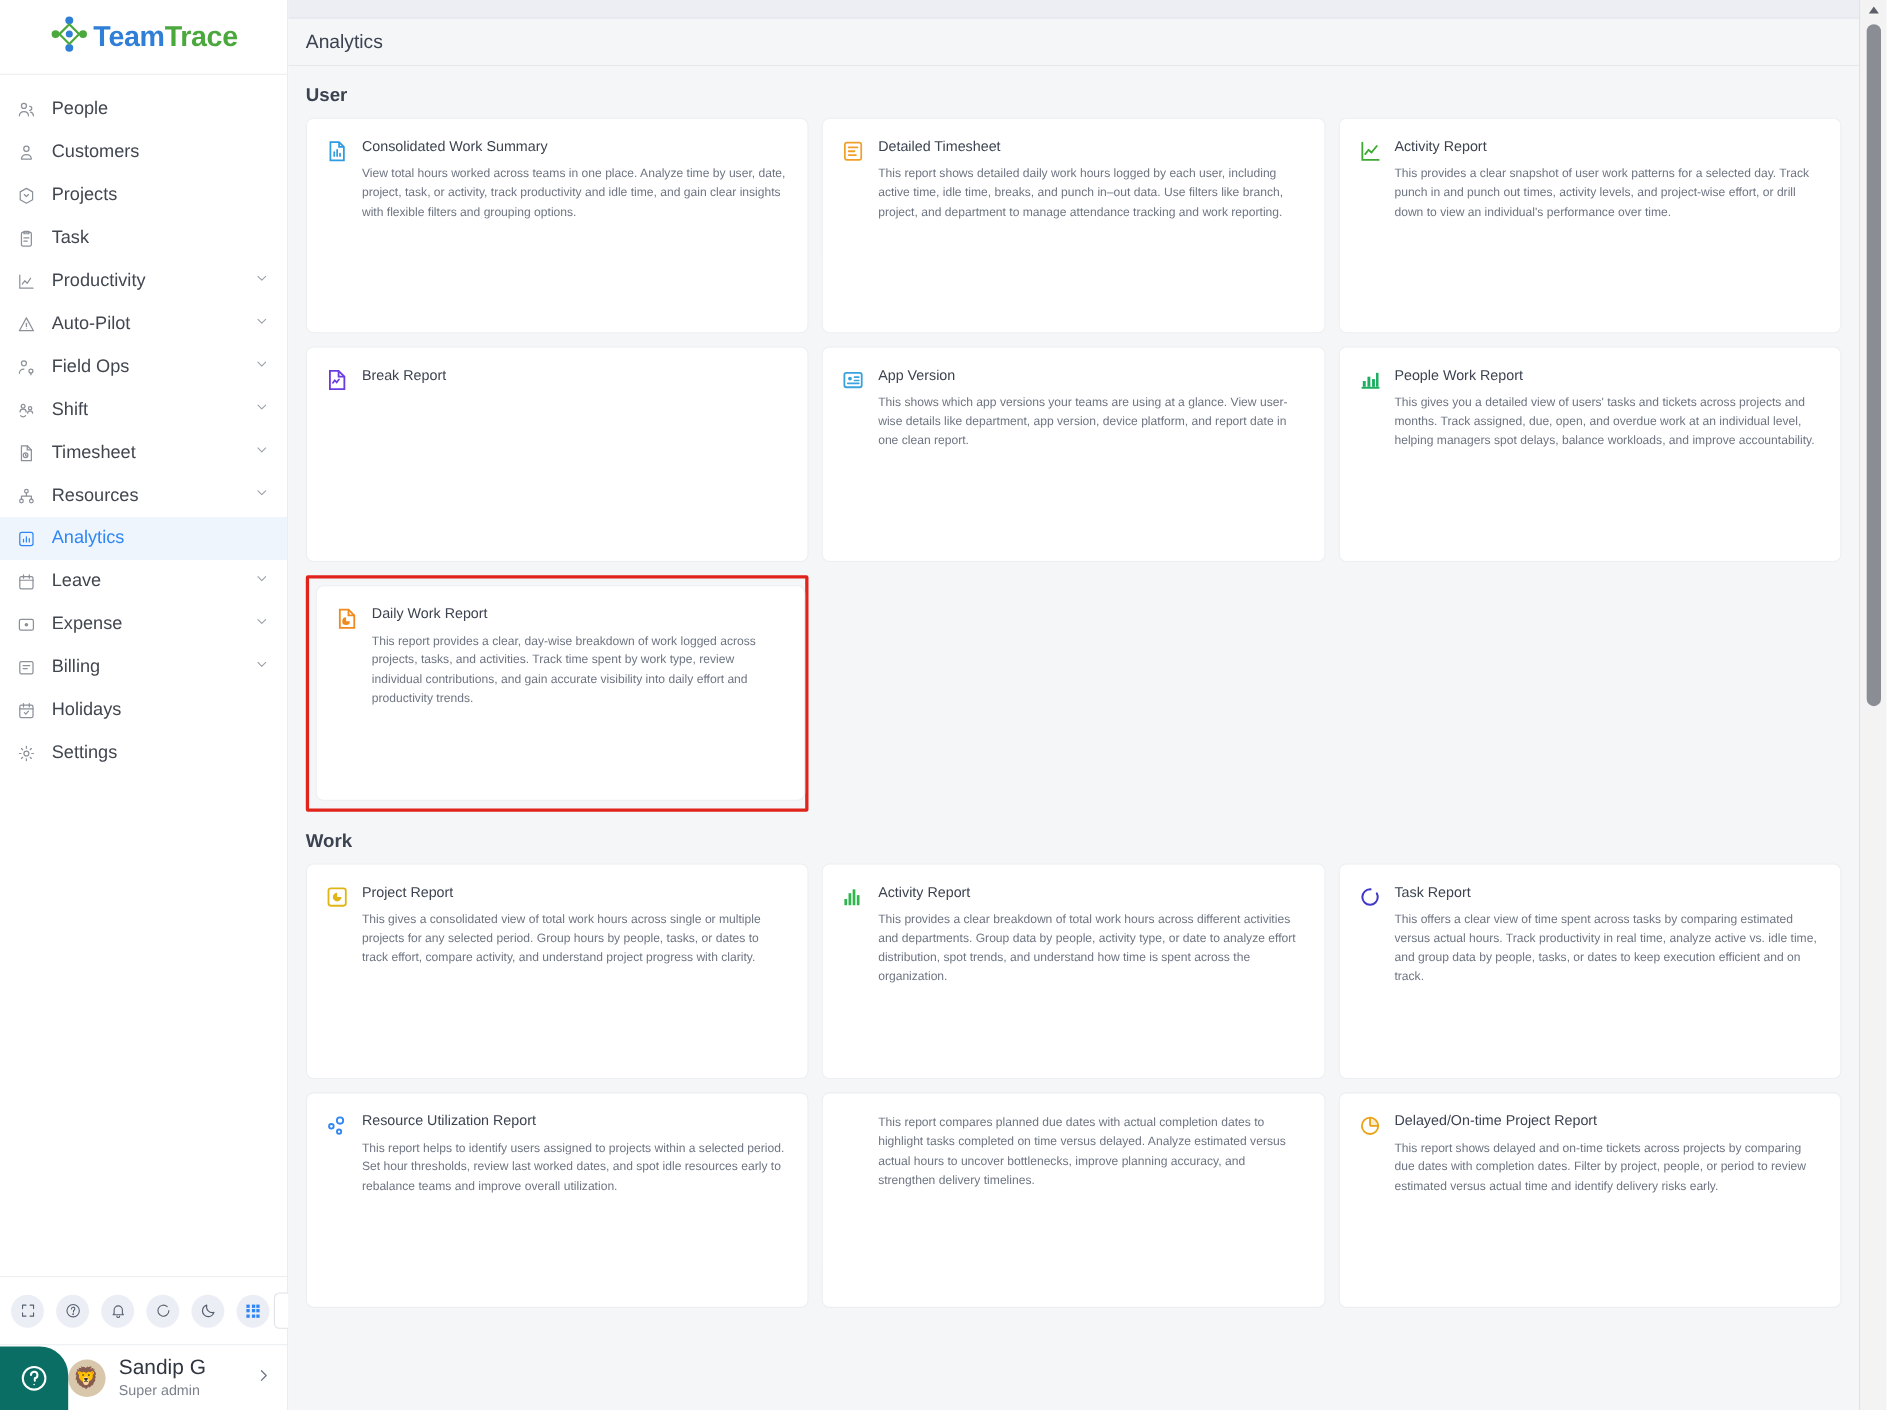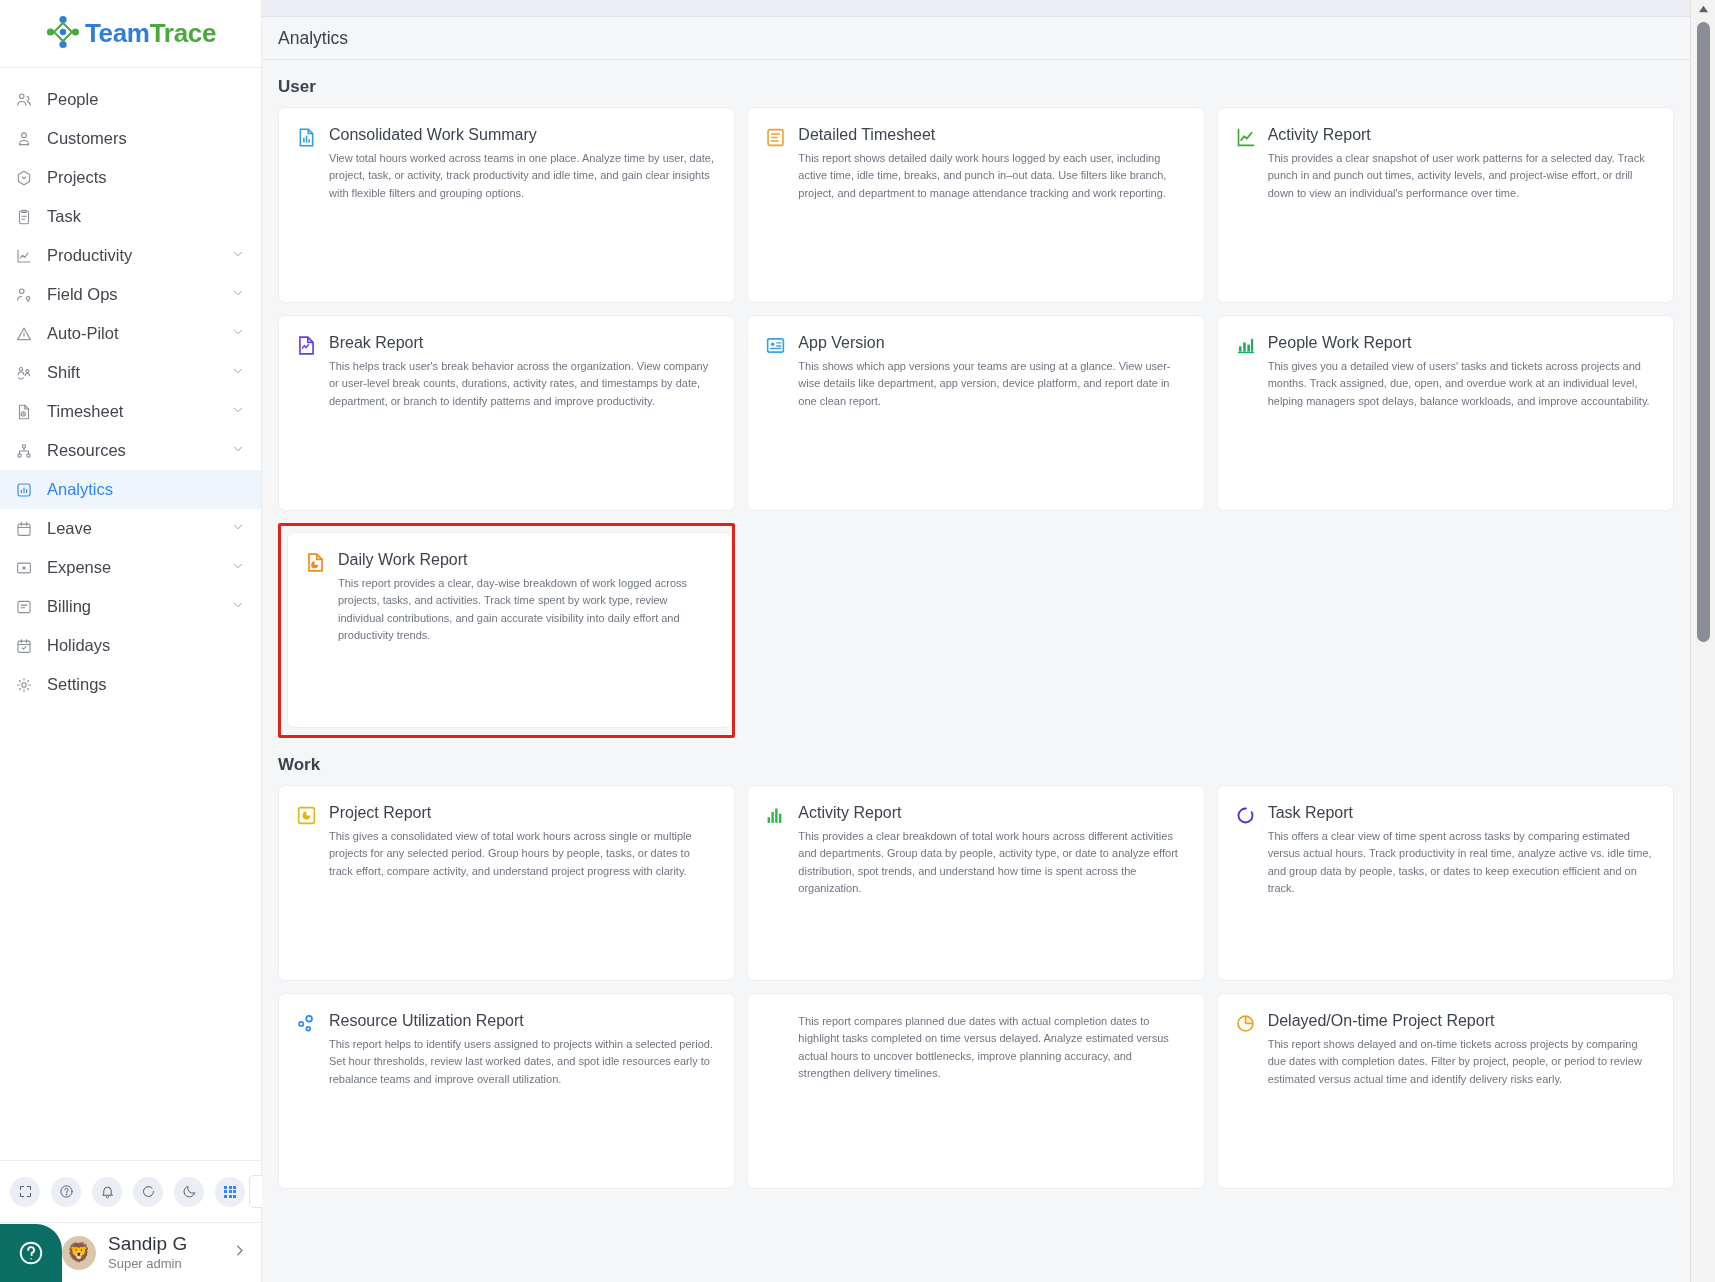--- a/index.html
+++ b/index.html
@@ -131,21 +131,21 @@
   .card {
     background: #ffffff;
     border: 1px solid #eceef1;
     border-radius: 7px;
     padding: 17px 20px 20px 17px;
     min-height: 196px;
   }
   .card-head { display: flex; align-items: flex-start; gap: 12px; }
   .card-icon { width: 21px; height: 21px; flex: 0 0 21px; margin-top: 2px; }
   .card-icon svg { width: 21px; height: 21px; }
-  .card-title { font-size: 16px; color: #3c4350; line-height: 1.25; }
+  .card-title { font-size: 13px; color: #3c4350; line-height: 1.25; }
   .card-desc {
     font-size: 11px; color: #6e7582; line-height: 1.58;
     padding-left: 33px; padding-top: 2px;
   }
   .card-wrap.highlight {
     border: 3px solid #e0241c;
     padding: 6px 0 7px 6px;
     border-radius: 2px;
     background: #f5f6f8;
     grid-column: 1 / 2;
@@ -235,40 +235,40 @@
             </svg>
           </span>
           <span class="label">Productivity</span>
           <span class="chev"><svg viewBox="0 0 24 24">
               <path d="M6 9l6 6 6-6"></path>
             </svg></span>
         </div>
         <div class="nav-item">
           <span class="ic">
             <svg viewBox="0 0 24 24">
+              <path d="M12 4l8.5 15.5H3.5z"></path>
+              <path d="M12 10.5v4"></path>
+              <circle cx="12" cy="17" r="0.6" fill="#8b9099" stroke="none"></circle>
+            </svg>
+          </span>
+          <span class="label">Auto-Pilot</span>
+          <span class="chev"><svg viewBox="0 0 24 24">
+              <path d="M6 9l6 6 6-6"></path>
+            </svg></span>
+        </div>
+        <div class="nav-item">
+          <span class="ic">
+            <svg viewBox="0 0 24 24">
               <circle cx="9" cy="7" r="3"></circle>
               <path d="M3.5 19c0-3.2 2.5-5 5.5-5"></path>
               <circle cx="17.5" cy="16.5" r="2.4"></circle>
               <path d="M17.5 19v2"></path>
             </svg>
           </span>
           <span class="label">Field Ops</span>
-          <span class="chev"><svg viewBox="0 0 24 24">
-              <path d="M6 9l6 6 6-6"></path>
-            </svg></span>
-        </div>
-        <div class="nav-item">
-          <span class="ic">
-            <svg viewBox="0 0 24 24">
-              <path d="M12 4l8.5 15.5H3.5z"></path>
-              <path d="M12 10.5v4"></path>
-              <circle cx="12" cy="17" r="0.6" fill="#8b9099" stroke="none"></circle>
-            </svg>
-          </span>
-          <span class="label">Auto-Pilot</span>
           <span class="chev"><svg viewBox="0 0 24 24">
               <path d="M6 9l6 6 6-6"></path>
             </svg></span>
         </div>
         <div class="nav-item">
           <span class="ic">
             <svg viewBox="0 0 24 24">
               <circle cx="8" cy="7" r="2.3"></circle>
               <path d="M4.3 14c0-2.2 1.7-3.4 3.7-3.4s3.7 1.2 3.7 3.4"></path>
               <circle cx="16.5" cy="9.5" r="2"></circle>
@@ -490,21 +490,20 @@
           <div class="card-wrap">
             <div class="card">
               <div class="card-head">
                 <span class="card-icon"><svg viewBox="0 0 24 24">
                     <path d="M4.5 2.5h9l6 6v13h-15z" fill="none" stroke="#6b3ce0" stroke-width="1.9"></path>
                     <path d="M13.5 2.5v6h6" fill="none" stroke="#6b3ce0" stroke-width="1.9"></path>
                     <path d="M7.5 15l2-2.8 2 2.2 2.5-3.2" fill="none" stroke="#6b3ce0" stroke-width="1.7" stroke-linecap="round"></path>
                   </svg></span>
                 <span class="card-title">Break Report</span>
               </div>
-              <div class="card-desc">This helps track user's break behavior across the organization. View company or user-level break counts, durations, activity rates, and timestamps by date, department, or branch to identify patterns and improve productivity.</div>
             </div>
           </div>
           <div class="card-wrap">
             <div class="card">
               <div class="card-head">
                 <span class="card-icon"><svg viewBox="0 0 24 24">
                     <rect x="3" y="4.5" width="18" height="15" rx="2" fill="none" stroke="#3aa3dd" stroke-width="1.9"></rect>
                     <circle cx="8.8" cy="10.5" r="2" fill="#3aa3dd"></circle>
                     <path d="M13.5 9h4.5M13.5 12.5h4.5M6.5 15.5h11.5" stroke="#3aa3dd" stroke-width="1.7" stroke-linecap="round"></path>
                   </svg></span>

